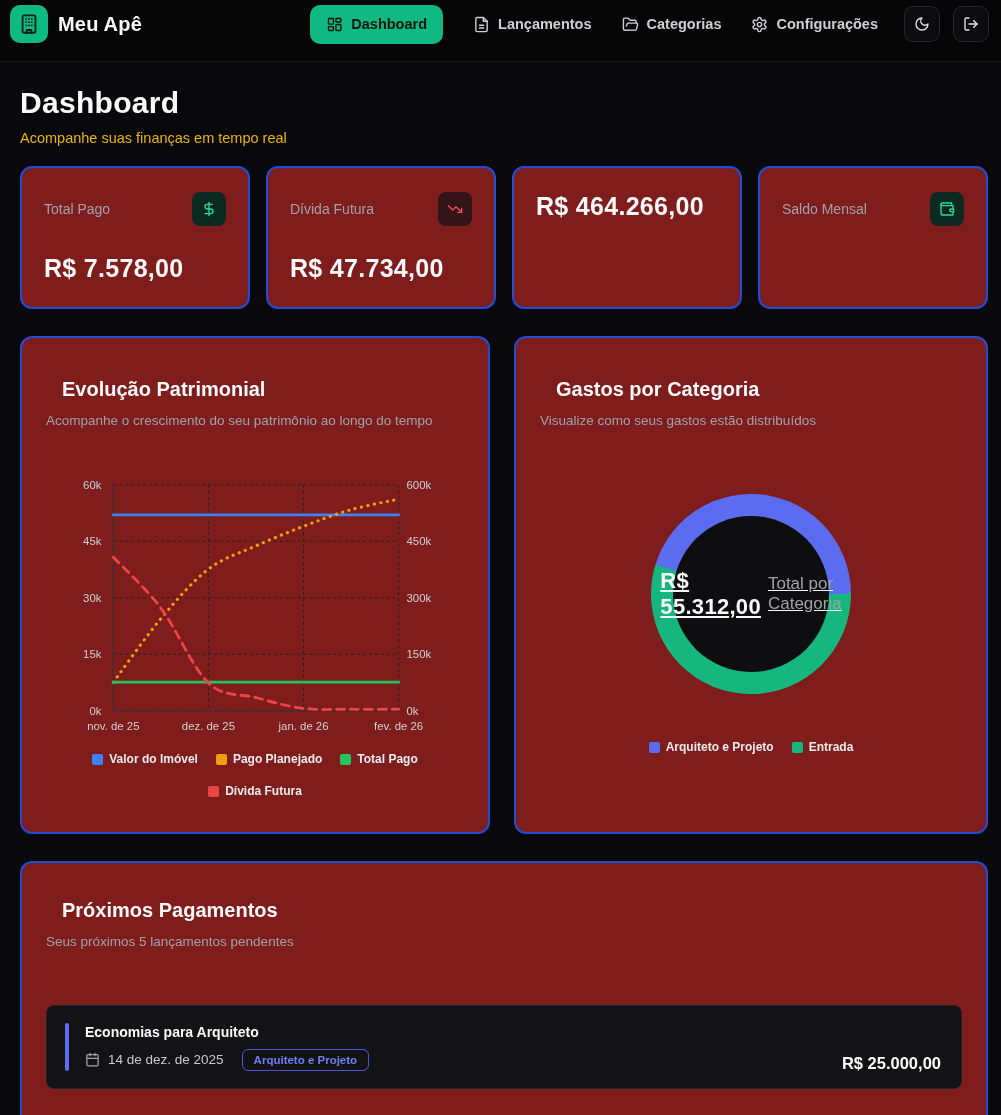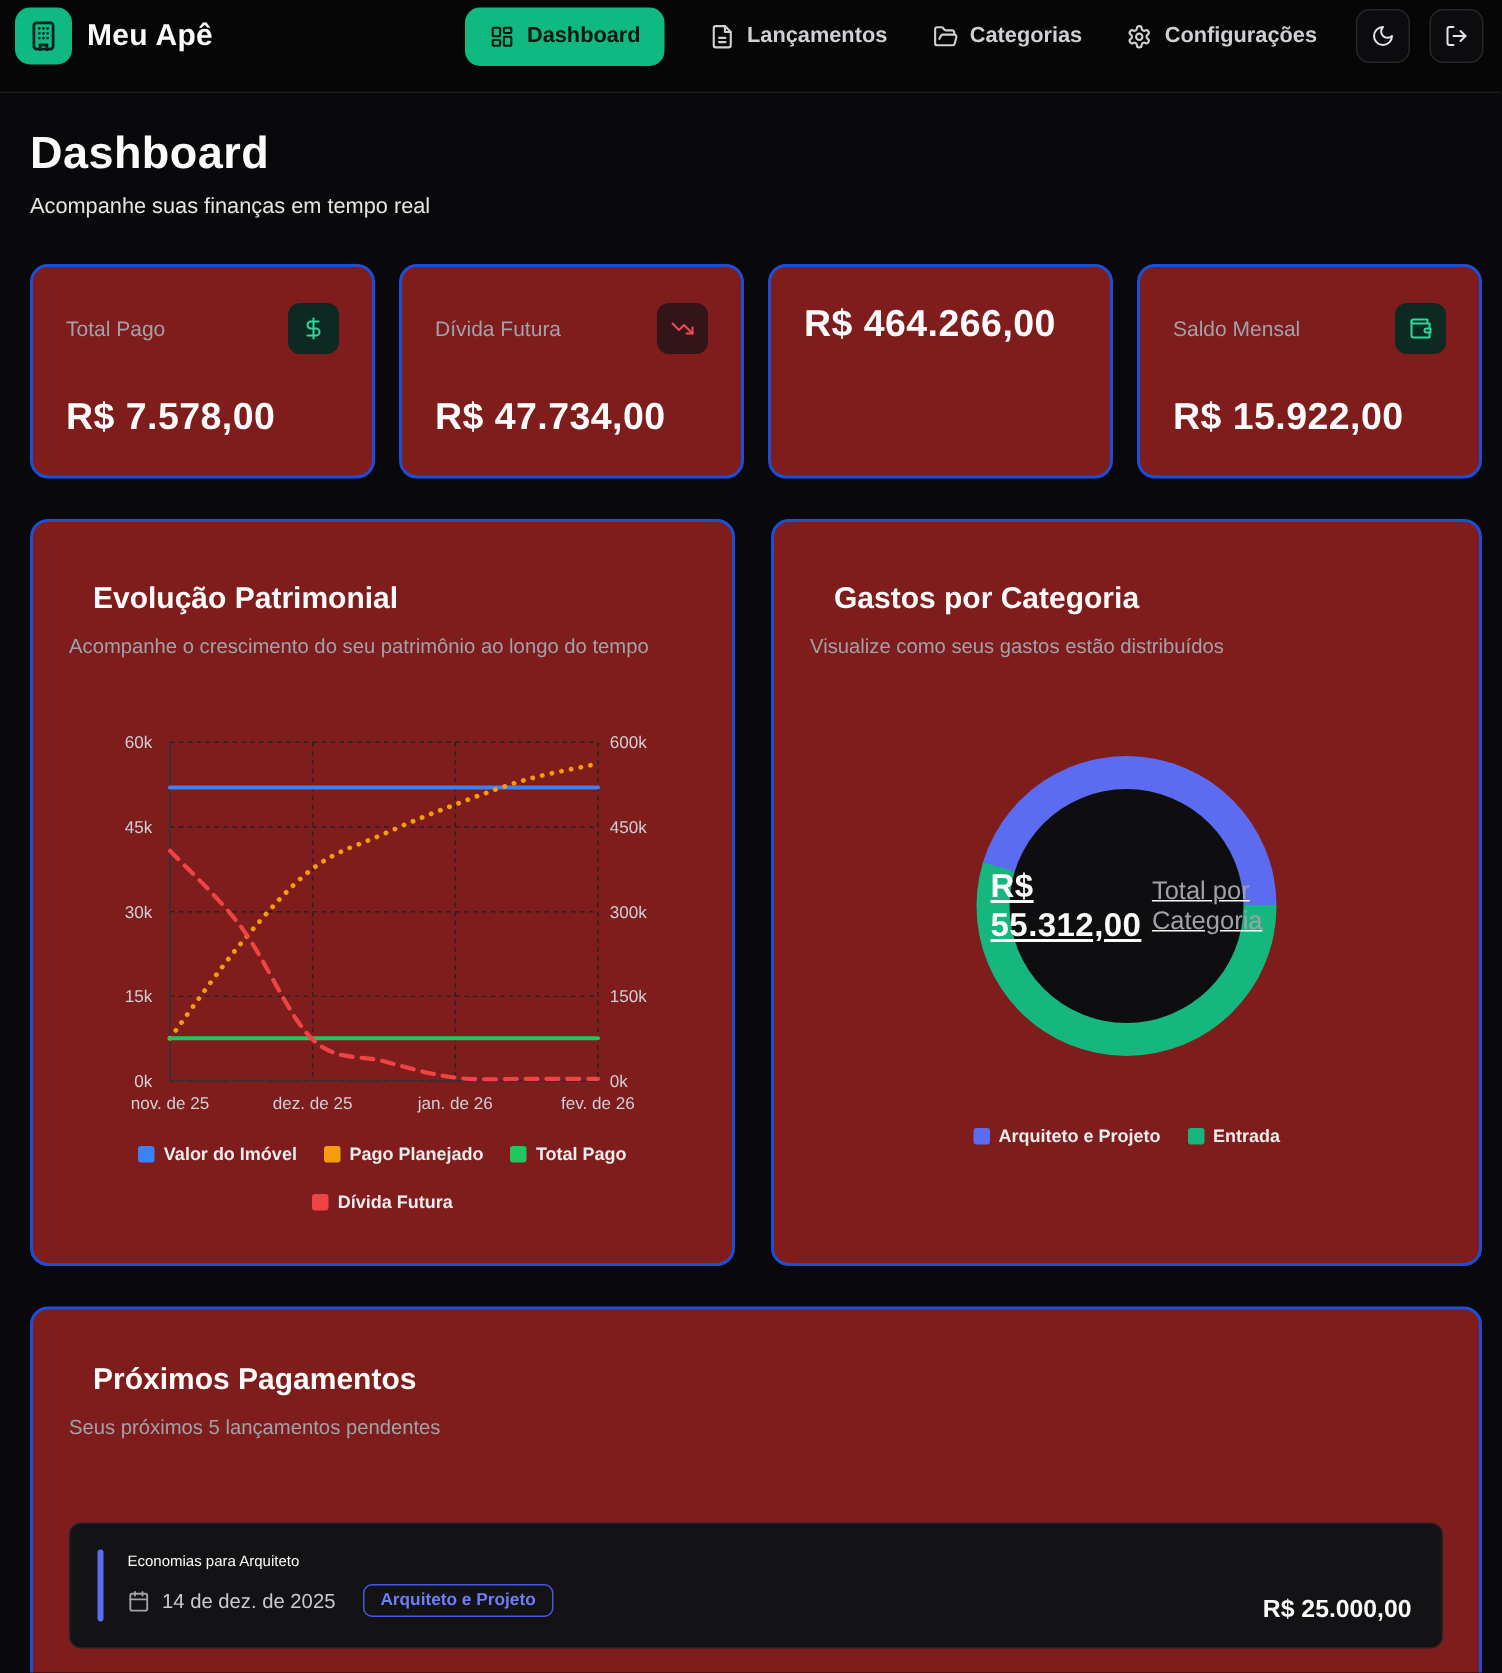--- a/index.html
+++ b/index.html
@@ -42,21 +42,21 @@
   .icon-btn{
     width:36px; height:36px; border-radius:9px; cursor:pointer;
     border:1px solid #26262b; background:#0c0c0e; color:#e4e4e7;
     display:grid; place-items:center; padding:0;
   }
   .icon-btn svg{ width:16px; height:16px; }
 
   
   .main{ padding:24px 13px 0 20px; }
   .page-title{ margin:0 0 10px; font-size:30px; font-weight:800; letter-spacing:.3px; }
-  .page-sub{ margin:0 0 30px; color:#e5e5e5; font-size:14.5px; }
+  .page-sub{ margin:0 0 20px; color:#eab308; font-size:14.5px; }
 
   .card{
     background:#7f1d1d; border:2px solid #1d4ed8; border-radius:12px;
   }
 
   
   .stats-grid{ display:grid; grid-template-columns:repeat(4,1fr); gap:16px; margin-bottom:27px; }
   .stat-card{
     height:143px; padding:24px 22px;
     display:flex; flex-direction:column; justify-content:space-between;
@@ -95,21 +95,21 @@
   
   .payments-card{ padding:26px 24px; height:400px; }
   .pay-list{ margin-top:56px; display:flex; flex-direction:column; gap:14px; }
   .pay-item{
     background:#131316; border:1px solid #232329; border-radius:8px;
     padding:16px 20px 16px 18px; height:84px;
     display:flex; align-items:center; justify-content:space-between;
   }
   .pay-left{ display:flex; align-items:center; }
   .pay-accent{ width:4px; height:48px; border-radius:3px; background:#5c6cf0; margin-right:16px; }
-  .pay-name{ font-size:10px; font-weight:400; }
+  .pay-name{ font-size:14px; font-weight:700; }
   .pay-meta{ display:flex; align-items:center; gap:8px; margin-top:9px; }
   .pay-cal{ width:15px; height:15px; color:#a1a1aa; }
   .pay-cal svg{ width:100%; height:100%; }
   .pay-date{ font-size:13.5px; color:#c9c9ce; }
   .pay-badge{
     margin-left:10px; border:1px solid #4756e6; color:#6e7ef7;
     font-size:11.5px; font-weight:700; padding:4px 11px; border-radius:6px;
   }
   .pay-amount{ font-size:16.5px; font-weight:800;margin-top:32px; }
 </style>
@@ -223,21 +223,20 @@
         <div class="stat-head">
           <span class="stat-label">Saldo Mensal</span>
           <span class="stat-icon" style="color:#2fd79b;background:#0c2a22">
             <svg viewBox="0 0 24 24" fill="none" stroke="currentColor" stroke-width="2" stroke-linecap="round" stroke-linejoin="round">
               <path d="M21 12V7H5a2 2 0 0 1 0-4h14v4"></path>
               <path d="M3 5v14a2 2 0 0 0 2 2h16v-5"></path>
               <path d="M18 12a2 2 0 0 0 0 4h4v-4Z"></path>
             </svg>
           </span>
         </div>
-        <div class="stat-value">R$ 15.922,00</div>
       </div>
     </section>
 
   <section class="charts-grid">
     <div class="card chart-card">
       <h2 class="chart-title">Evolução Patrimonial</h2>
       <p class="chart-sub">Acompanhe o crescimento do seu patrimônio ao longo do tempo</p>
       <div class="line-chart-wrap">
           <svg viewBox="0 0 422 265">
             <line class="grid-line" x1="68" y1="241" x2="356" y2="241"></line>

